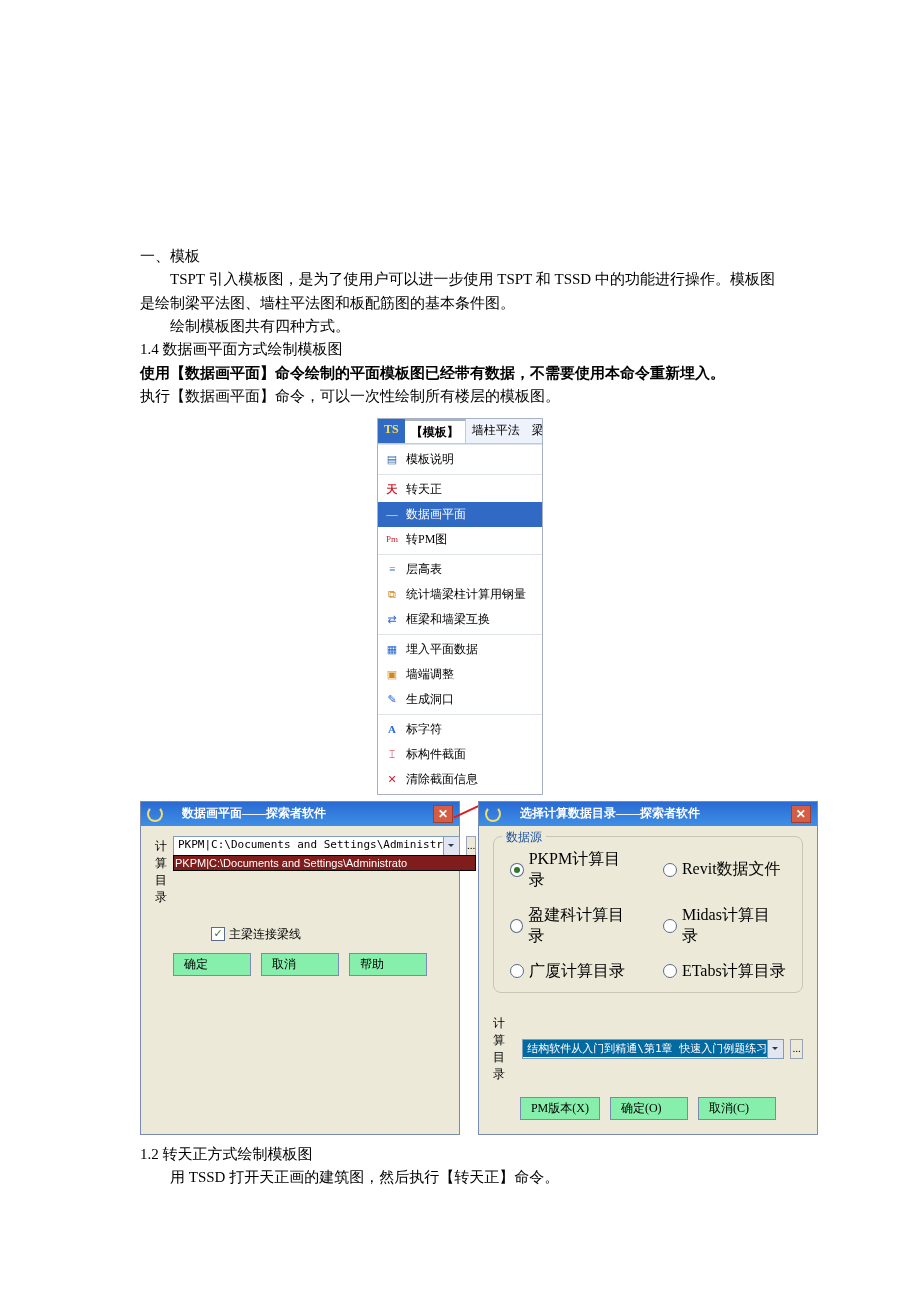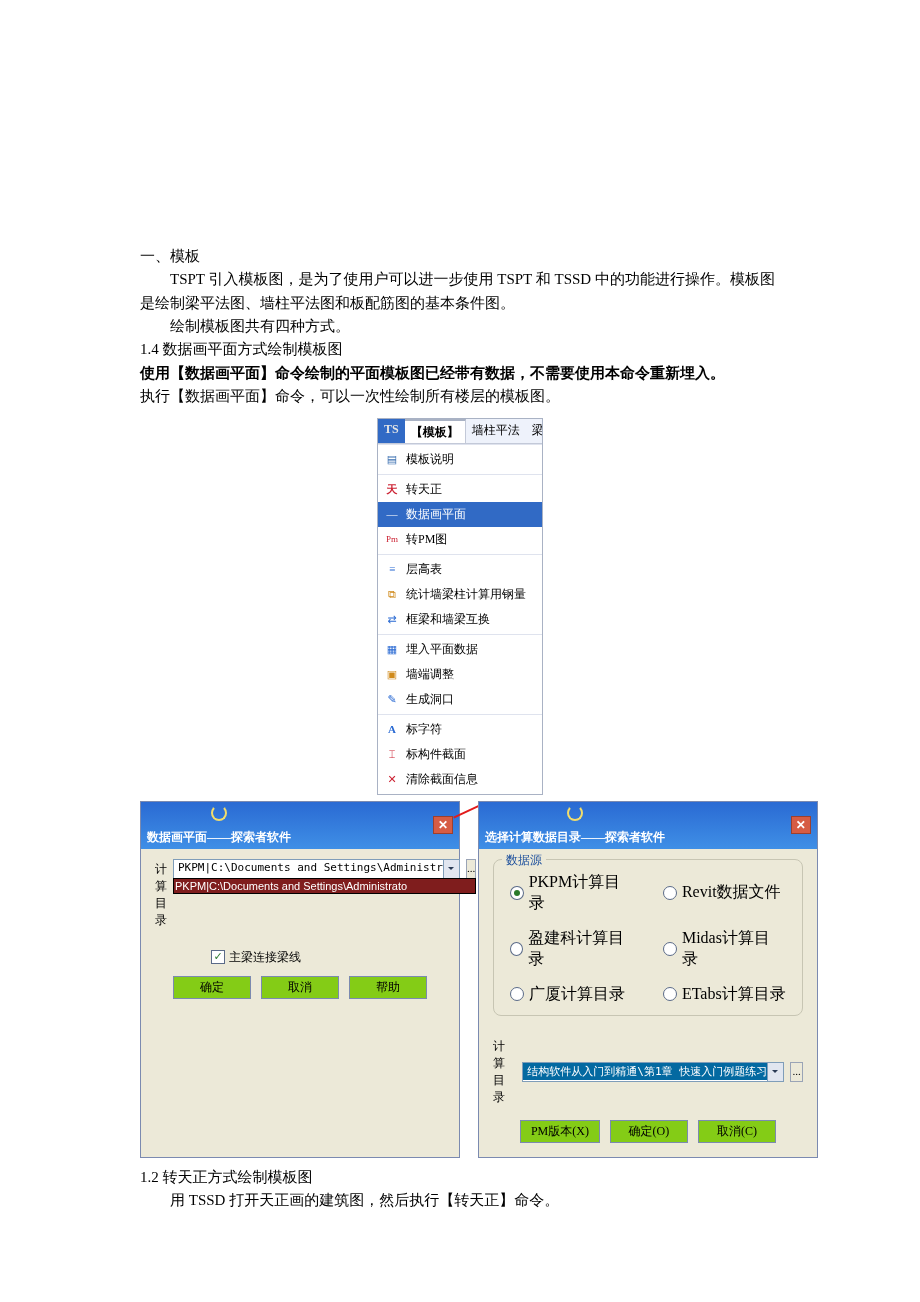--- a/index.html
+++ b/index.html
@@ -29,21 +29,21 @@
   }
   .toolbar .tab-row {
     display: flex;
     background: #eef2fb;
     border-bottom: 1px solid #c3c9d8;
   }
   .toolbar .tab {
     padding: 3px 6px 2px 6px;
     white-space: nowrap;
   }
-  .toolbar .tab.ts { background:#316ac5; color:#e5e5e5; font-weight:700; }
+  .toolbar .tab.ts { background:#316ac5; color:#fde047; font-weight:700; }
   .toolbar .tab.active { background:#fff; border-top:2px solid #a9b2c4; border-right:1px solid #c3c9d8; font-weight:700; }
   .toolbar .sec { border-top: 1px solid #dfe3ee; padding: 2px 0; }
   .toolbar .mi {
     display: flex; align-items: center; padding: 4px 6px;
     gap: 6px;
   }
   .toolbar .mi.sel { background:#316ac5; color:#fff; }
   .toolbar .ic { width: 16px; height: 14px; display:inline-flex; align-items:center; justify-content:center; }
   .toolbar .ic span { font-size: 11px; line-height:1; }
   
@@ -55,21 +55,21 @@
     font-size:12px;
     color:#000;
     position:relative;
   }
   .dlg .titlebar {
     background: linear-gradient(#2a6ad3,#3f8fe6);
     color:#fff; padding:3px 6px;
     display:flex; align-items:center; justify-content:space-between;
     font-weight:700;
   }
-  .dlg .tleft { display:flex; align-items:center; gap:8px;flex-direction:column; }
+  .dlg .tleft { display:flex; align-items:center; gap:19px; }
   .dlg .tleft .ticon { width:12px; height:12px; border:2px solid #f2dd6b; border-radius:50%; border-top-color:transparent; }
   .dlg .close {
     width:18px; height:16px; background:#d65c44; color:#fff;
     display:flex; align-items:center; justify-content:center;
     border:1px solid #9c3f2e; font-weight:700; font-size:12px;
     font-family: Arial, sans-serif;
   }
   .dlg .body { padding:10px 14px 14px 14px; }
   .dlg1 { width:318px; }
   .dlg-row { display:flex; align-items:flex-start; gap:6px; }
@@ -87,22 +87,22 @@
   }
   .drop .opt { background:#7f1d1d; color:#fff; padding:1px 1px; font-size:11px; font-family:Liberation Sans, sans-serif; white-space:nowrap; overflow:hidden; }
   .browse {
     width:22px; height:18px; border:1px solid #9aa4b6; background:#ece9d8;
     text-align:center; font-size:11px; line-height:16px;
   }
   .chk { display:flex; align-items:center; gap:4px; margin:20px 0 10px 56px; }
   .chk .box { width:12px; height:12px; border:1px solid #5b6b88; background:#fff; color:#2c7a2c; font-size:11px; line-height:10px; text-align:center; }
   .btnrow { display:flex; gap:10px; justify-content:center; }
   .btn {
-    min-width:56px; padding:2px 10px; border:1px solid #7b8ab0; background:#84cc16;
-    text-align:center; font-size:12px;
+    min-width:56px; padding:2px 10px; border:1px solid #7b8ab0; background:#86efac;
+    font-size:12px;
   }
   
   .dlg2 { width:376px; }
   .fieldset { border:1px solid #c7c5b3; border-radius:8px; padding:12px 16px 10px 16px; position:relative; margin-bottom:22px; }
   .fieldset .legend { position:absolute; top:-8px; left:8px; background:#ece9d8; padding:0 4px; color:#1c4f9c; font-size:12px; }
   .radio-grid { display:grid; grid-template-columns: 1fr 1fr; row-gap:14px; column-gap:30px; font-size:16px; }
   .radio { display:flex; align-items:center; gap:5px; }
   .r-circ { width:12px; height:12px; border:1px solid #5b6b88; border-radius:50%; background:#fff; position:relative; }
   .r-circ.on:after { content:""; position:absolute; left:3px; top:3px; width:6px; height:6px; border-radius:50%; background:#2a7a2a; }
   .dirrow { display:flex; align-items:center; gap:6px; }

